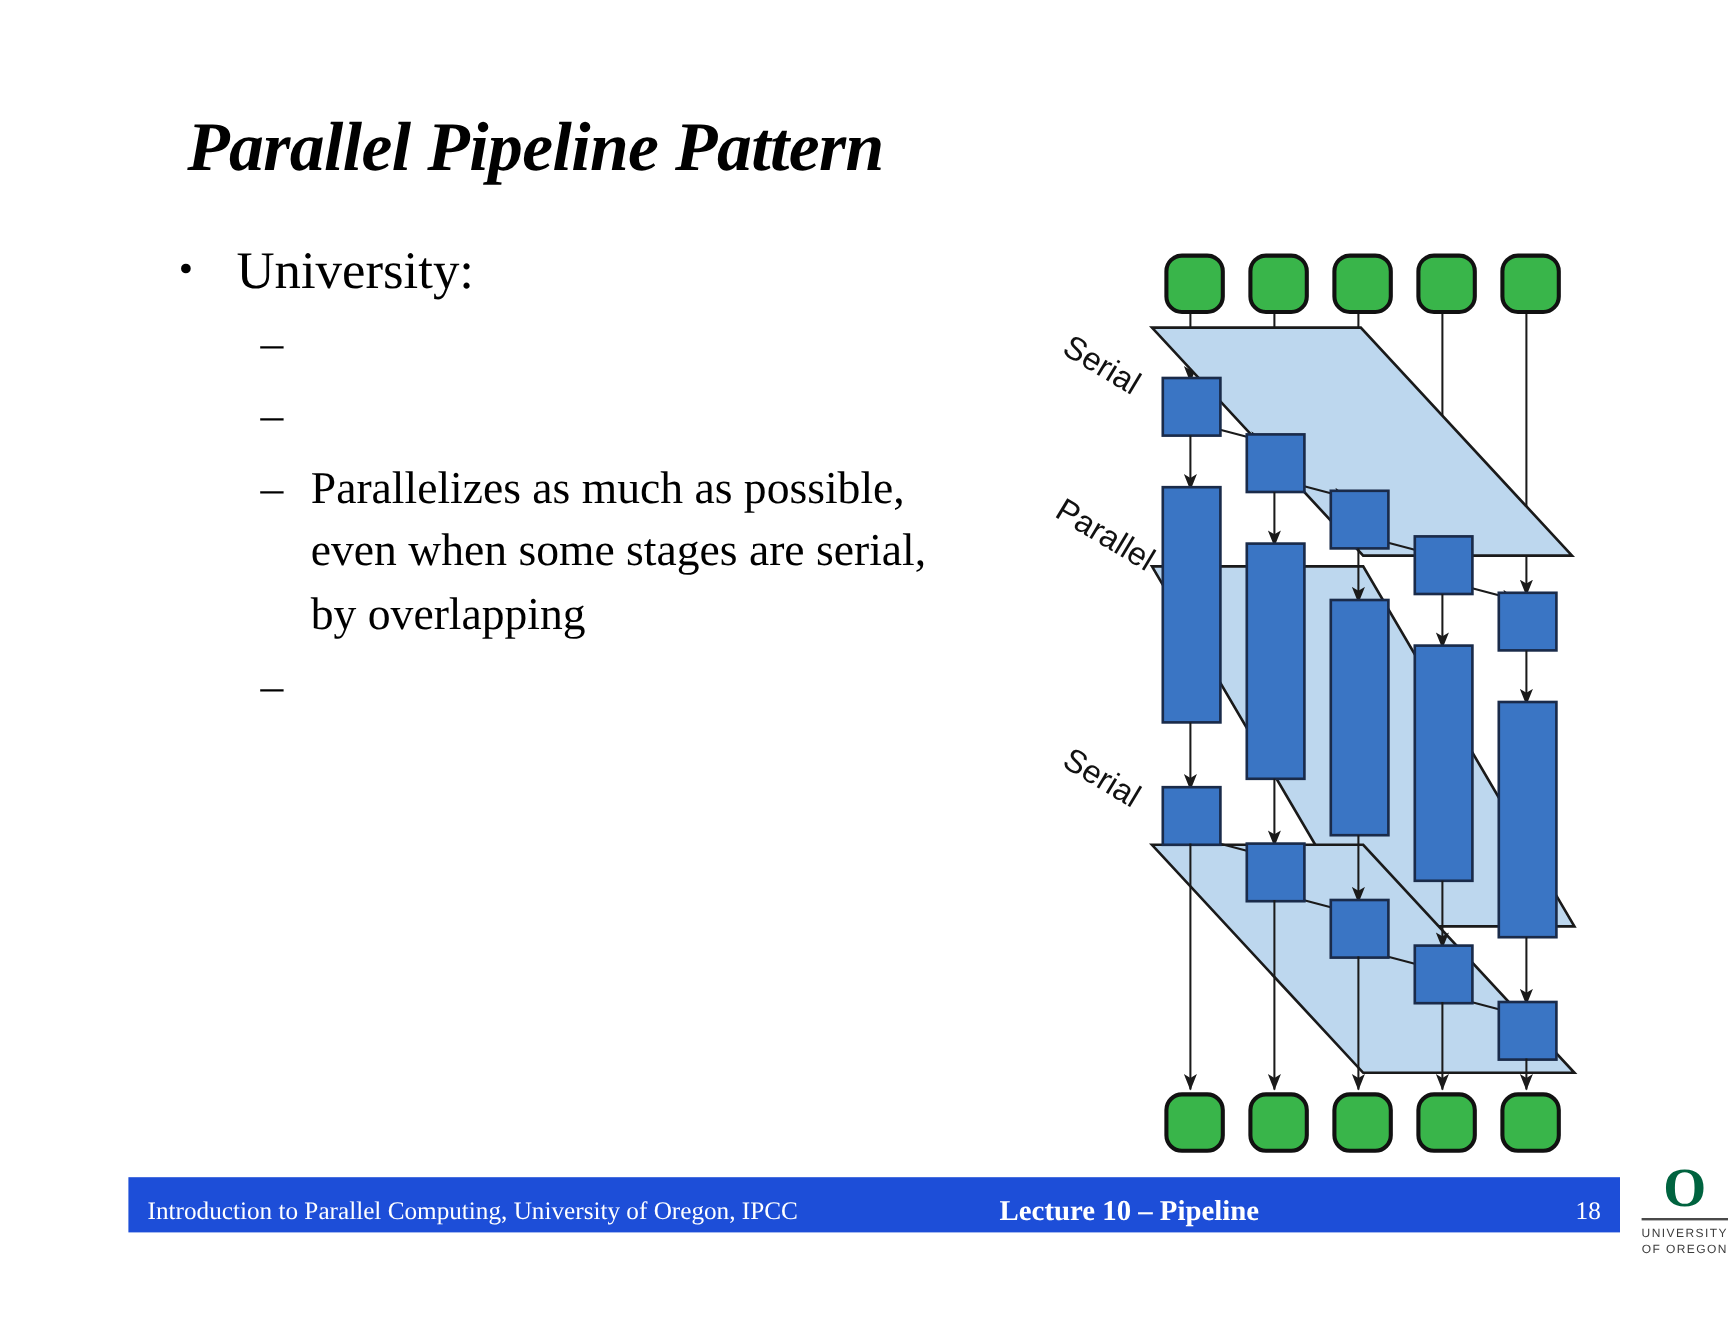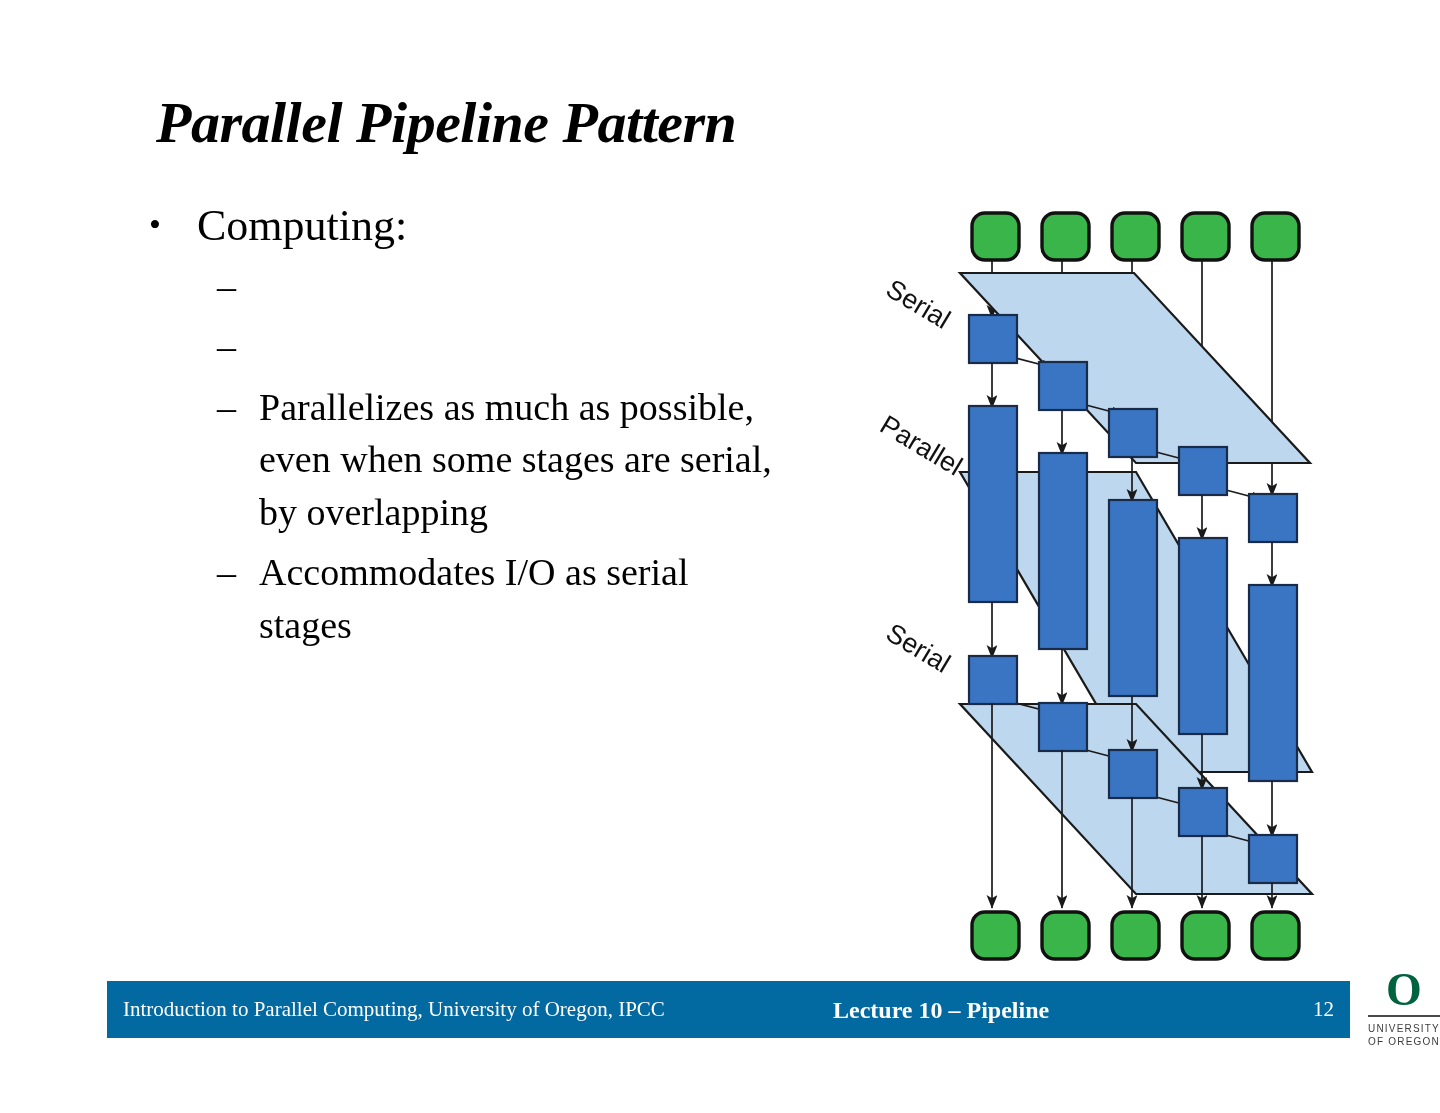--- a/index.html
+++ b/index.html
@@ -82,22 +82,22 @@
     height: 790px;
   }
   #diagram svg { display: block; }
 
   
   #footer-bar {
     position: absolute;
     left: 63px;
     top: 981px;
     width: 1243px;
-    height: 57px;
-    background: #0369a1;
+    height: 46px;
+    background: #1d4ed8;
   }
   #footer-left {
     position: absolute;
     left: 16px;
     top: 16px;
     font-family: "Liberation Serif", serif;
     font-size: 21px;
     color: #ffffff;
     white-space: nowrap;
   }
@@ -155,39 +155,38 @@
 <body>
 
 <div id="slide">
 
   <div id="slide-title">Parallel Pipeline Pattern</div>
 
   <div id="bullet-area">
 
     <div class="bullet-l1">
       <span class="marker">•</span>
-      <span class="txt">Computing:</span>
+      <span class="txt">University:</span>
     </div>
 
     <div class="bullet-l2">
       <span class="marker">–</span>
     </div>
 
     <div class="bullet-l2">
       <span class="marker">–</span>
     </div>
 
     <div class="bullet-l2">
       <span class="marker">–</span>
       <span class="txt">Parallelizes as much as possible, even when some stages are serial, by overlapping</span>
     </div>
 
     <div class="bullet-l2">
       <span class="marker">–</span>
-      <span class="txt">Accommodates I/O as serial stages</span>
     </div>
 
   </div>
 
   <div id="diagram">
     <svg width="500" height="790" viewBox="0 0 500 790" xmlns="http://www.w3.org/2000/svg">
       <defs>
         <marker id="arrowhead" markerWidth="9" markerHeight="9" refX="7.6" refY="3.2" orient="auto" markerUnits="strokeWidth">
           <path d="M0,0 L8,3.2 L0,6.4 L1.9,3.2 z" fill="#1a1a1a"></path>
         </marker>
@@ -288,21 +287,21 @@
 
       <text x="14" y="240" transform="rotate(31 14 240)" font-family="Liberation Sans, sans-serif" font-size="27" fill="#111111">Parallel</text>
 
       <text x="20" y="448" transform="rotate(31 20 448)" font-family="Liberation Sans, sans-serif" font-size="27" fill="#111111">Serial</text>
     </svg>
   </div>
 
   <div id="footer-bar">
     <div id="footer-left">Introduction to Parallel Computing, University of Oregon, IPCC</div>
     <div id="footer-center">Lecture 10 – Pipeline</div>
-    <div id="footer-page">12</div>
+    <div id="footer-page">18</div>
   </div>
 
   <div id="uo-logo">
     <div id="uo-o">O</div>
     <div id="uo-rule"></div>
     <div class="uo-word">UNIVERSITY</div>
     <div class="uo-word">OF OREGON</div>
   </div>
 
 </div>

